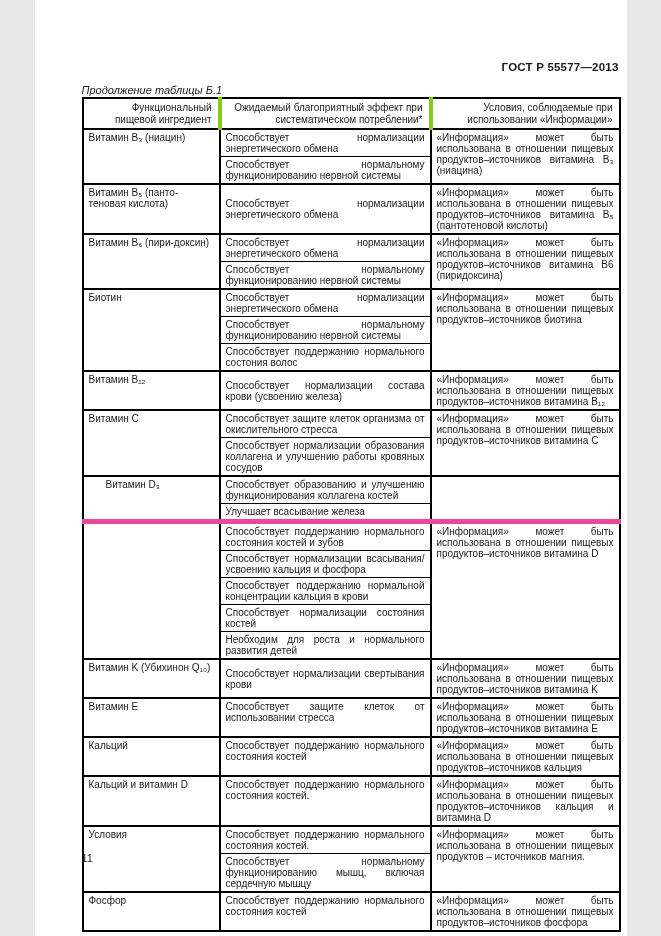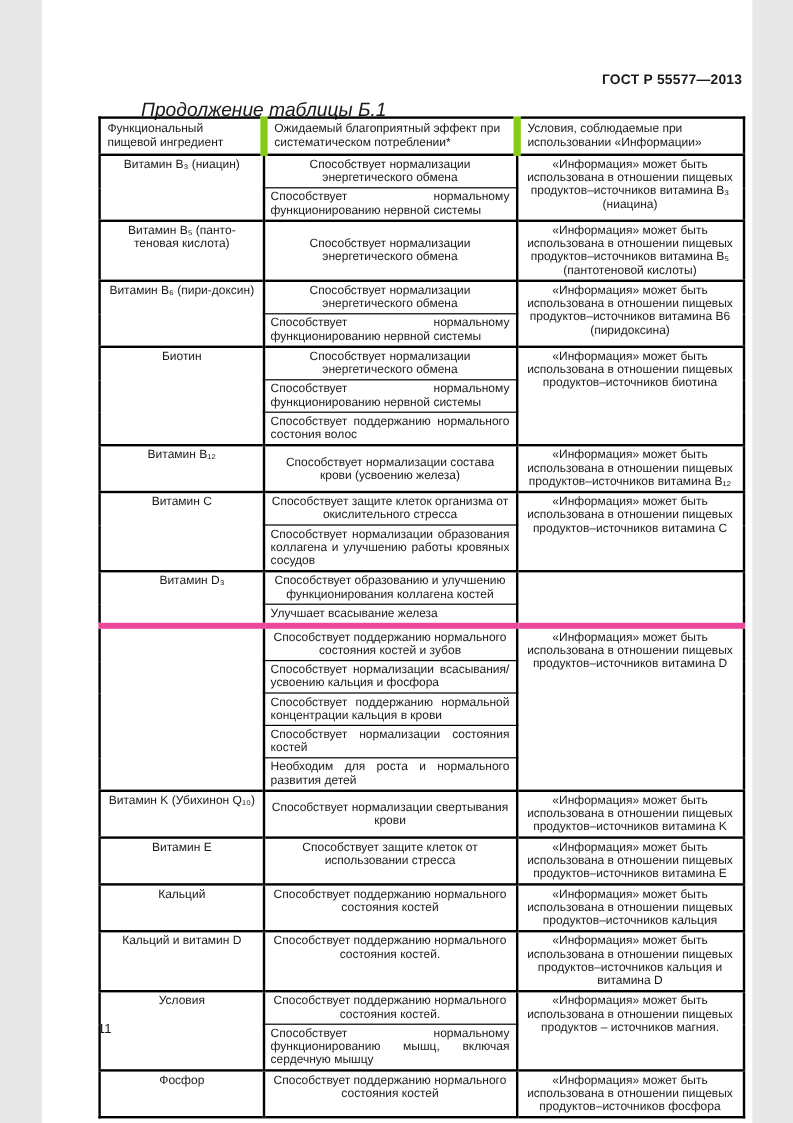--- a/index.html
+++ b/index.html
@@ -21,67 +21,66 @@
     width: 537px;
     text-align: right;
     font-size: 11.5px;
     font-weight: bold;
     letter-spacing: 0.2px;
   }
   .table-caption {
     position: absolute;
     top: 84px;
     left: 47px;
-    font-size: 16px;
+    font-size: 11px;
     font-style: italic;
-    margin-left: 36px;
   }
   table.main {
     position: absolute;
     top: 97px;
     left: 47px;
     width: 537px;
     border-collapse: collapse;
     table-layout: fixed;
     font-size: 10px;
     line-height: 11px;
     border: 2px solid #000;
   }
   table.main th, table.main td {
     vertical-align: top;
     font-weight: normal;
   }
   th.h {
     border-bottom: 2px solid #000;
-    text-align: left;
+    text-align: right;
     padding: 3px 6px 3px;
     font-size: 10px;
     line-height: 11.5px;
   }
-  th.h + th.h { border-left: 6px solid #84cc16; }
+  th.h + th.h { border-left: 4px solid #84cc16; }
   td.ing {
     width: 137px;
     padding: 2px 4px 2px 5px;
     border-right: 2px solid #000;
     text-align: left;
   }
   td.ing.indent { padding-left: 22px; }
   td.eff {
     width: 211px;
     padding: 2px 5px 2px 5px;
     text-align: justify;
   }
   td.eff.mid { vertical-align: middle; }
   td.cond {
     width: 189px;
     padding: 2px 5px 2px 5px;
     border-left: 2px solid #000;
     text-align: justify;
   }
-  tr.group-start td { border-top: 2px solid #000; text-align: center; }
+  tr.group-start td { border-top: 2px solid #000; }
   tr.group-start.thin td { border-top: 5px solid #ec4899; }
   td.eff.sep { border-top: 1px solid #000; margin-left: 10px; }
   .page-number {
     position: absolute;
     top: 852px;
     left: 47px;
     width: 537px;
     font-size: 11px;
   }
 </style>

